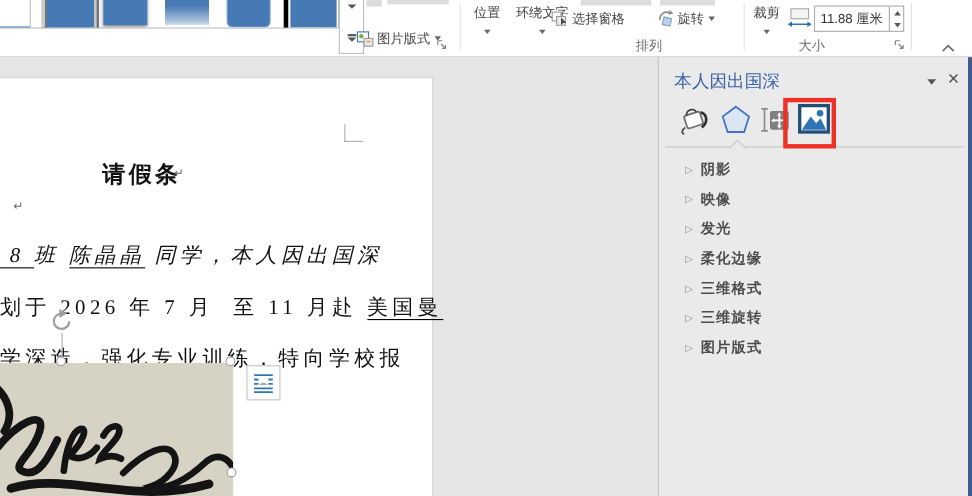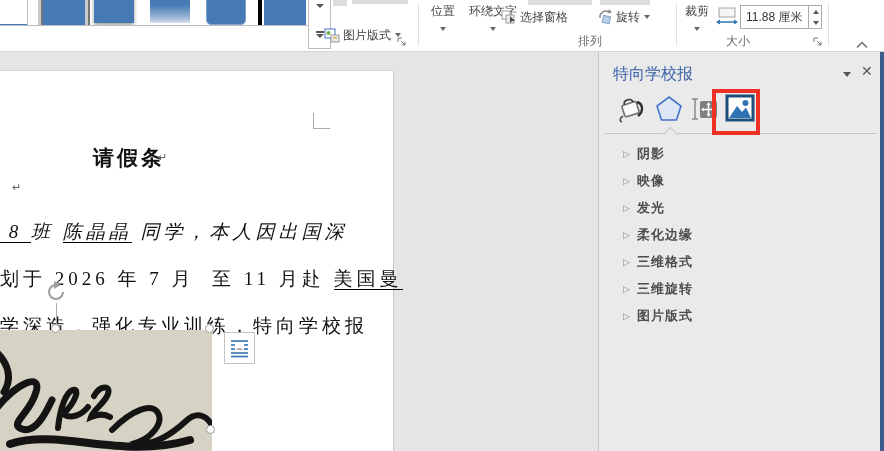--- a/index.html
+++ b/index.html
@@ -251,21 +251,21 @@
           <line x1="15" y1="11" x2="19" y2="11"></line>
             <line x1="2" y1="15" x2="19" y2="15"></line>
           <line x1="2" y1="18.5" x2="19" y2="18.5"></line>
         </g>
         <path d="M7,12 A4,4 0 0 1 14,12 Z" fill="#A6A6A6"></path>
       </svg>
     </div>
   </div>
 
   <div class="pane">
-    <div class="pane-title">特向学校报</div>
+    <div class="pane-title">本人因出国深</div>
     <div class="pane-opt"></div>
     <div class="pane-close">✕</div>
 
     <div class="tabs">
       <div class="tabicon" style="left:18px;">
         <svg width="28" height="30">
           <g transform="rotate(-18 14 15)">
             <rect x="6" y="9" width="15" height="12" rx="2" fill="#FBFBFB" stroke="#6E6E6E" stroke-width="1.6"></rect>
             <path d="M9,9 C9,4 18,4 18,9" fill="none" stroke="#3B3B3B" stroke-width="1.6"></path>
           </g>

